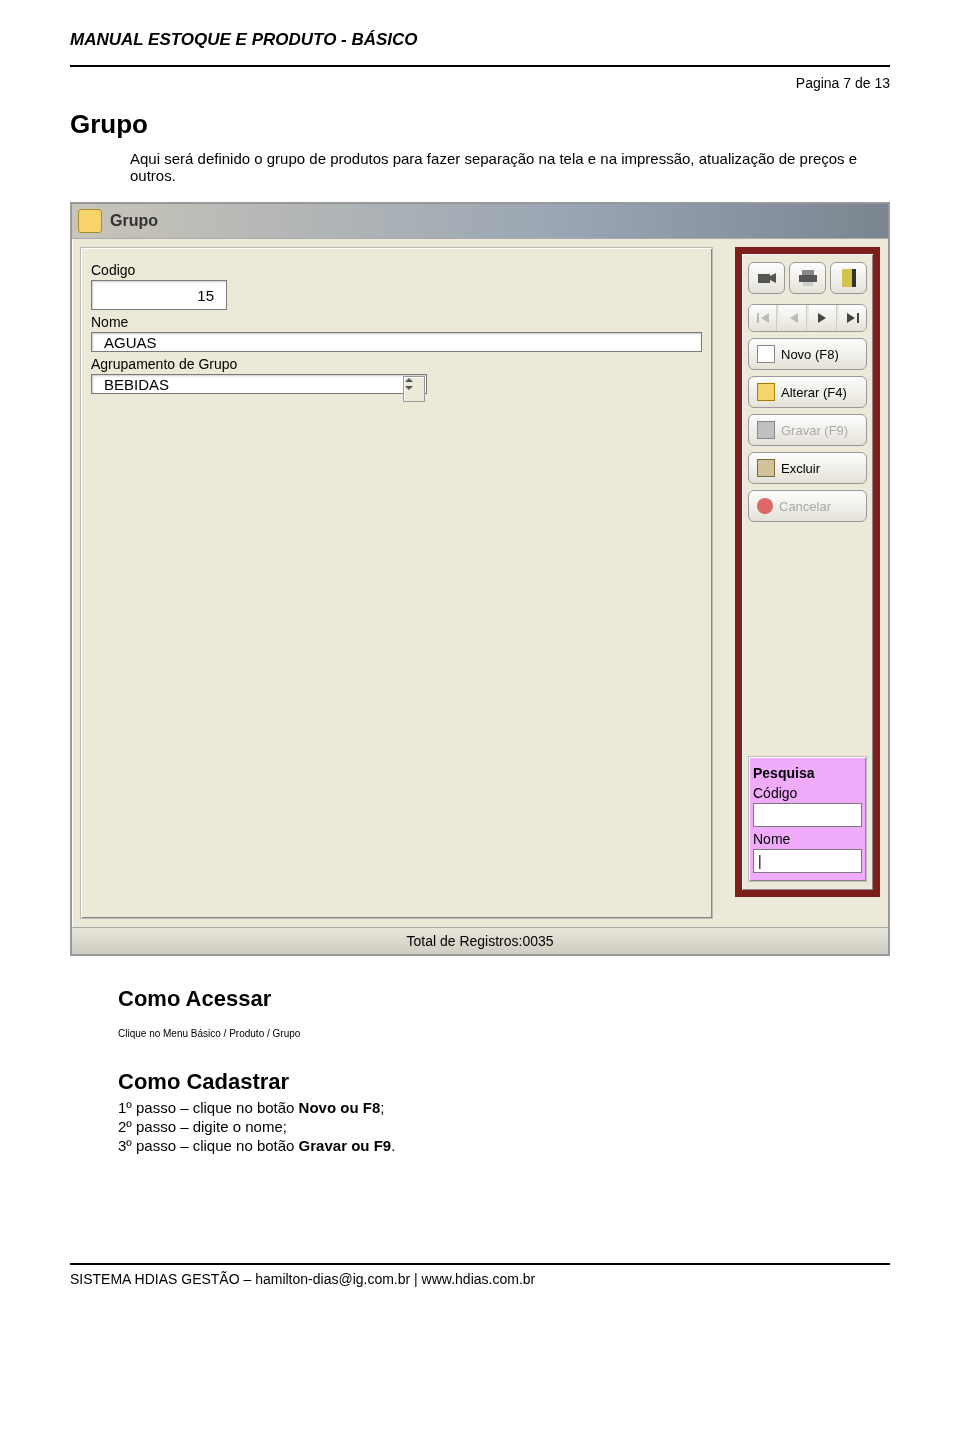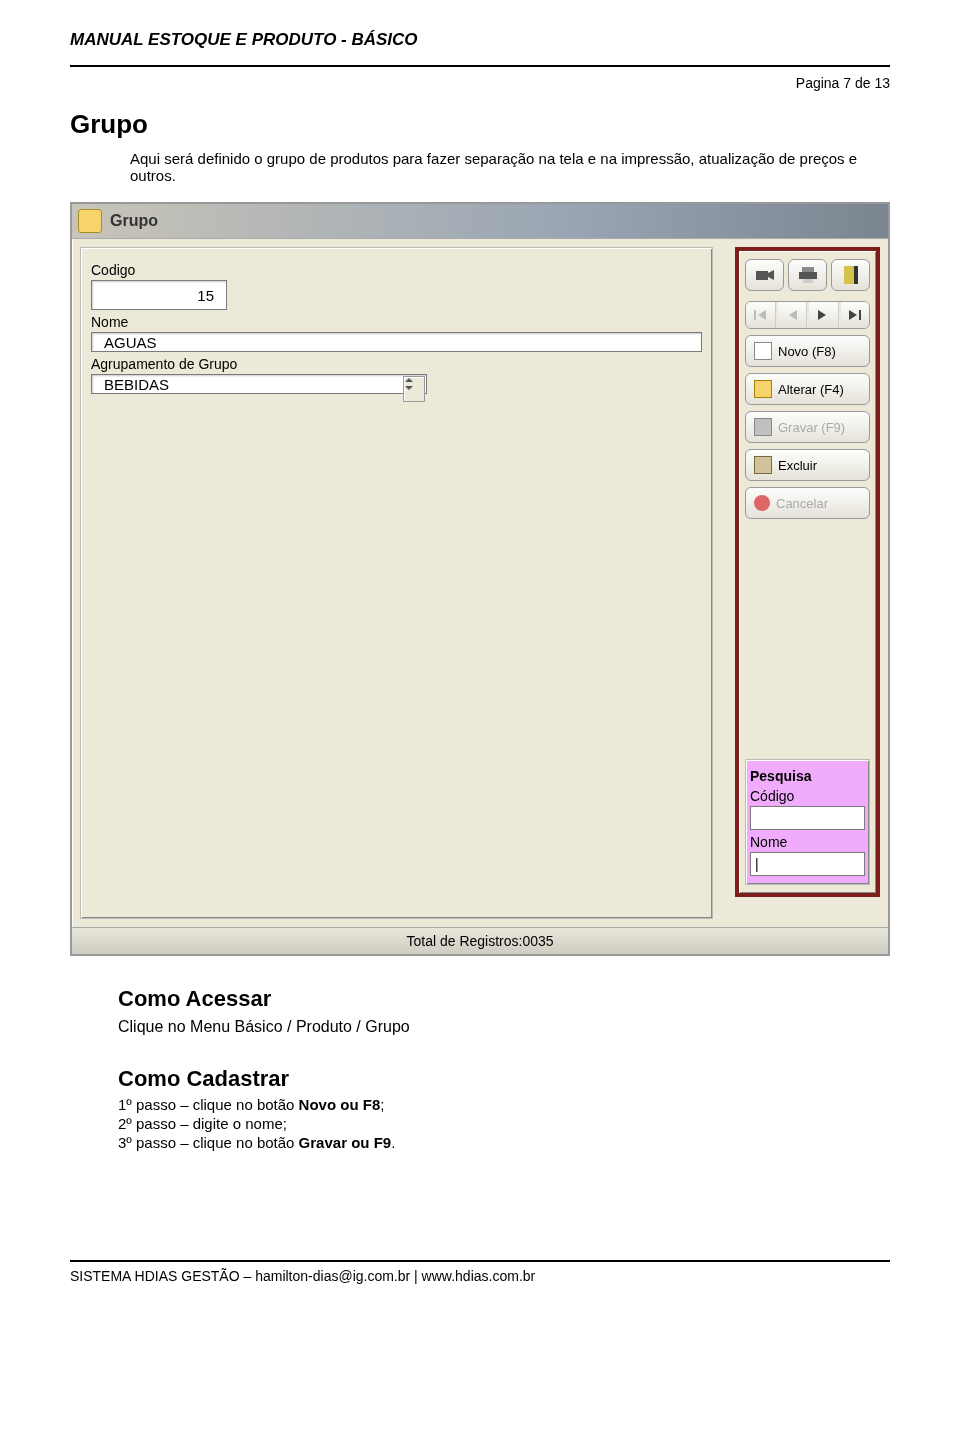--- a/index.html
+++ b/index.html
@@ -15,21 +15,21 @@
 .tb-title{font-size:16px;font-weight:bold;color:#333}
 .win-body{display:flex;padding:8px;gap:22px}
 .left-panel{flex:1;background:#ece9d8;border:1px solid #bbb;box-shadow:inset 1px 1px 0 #fff,inset -1px -1px 0 #888;padding:10px;height:650px}
 .lbl{font-size:14px;margin:4px 0 2px 0}
 .inp{font-size:15px;border:1px solid #7a7a7a;background:#fff;box-shadow:inset 1px 1px 2px #ccc;padding:4px 12px;height:20px;box-sizing:content-box}
 .codigo{width:110px;text-align:right}
 .nome{width:100%;box-sizing:border-box}
 .combo-wrap{position:relative;width:55%}
 .combo{width:100%;box-sizing:border-box}
 .combo-btn{position:absolute;right:2px;top:2px;width:20px;height:24px;background:#ece9d8;border:1px solid #999;box-shadow:inset 1px 1px 0 #fff;font-size:12px;line-height:22px;text-align:center}
-.right-panel{width:145px;background:#ece9d8;border:4px solid #7f1d1d;box-shadow:inset 1px 1px 0 #fff,inset -1px -1px 0 #888;padding:8px 6px;display:flex;flex-direction:column;gap:6px;height:650px;box-sizing:border-box}
+.right-panel{width:145px;background:#ece9d8;border:7px solid #7f1d1d;box-shadow:inset 1px 1px 0 #fff,inset -1px -1px 0 #888;padding:8px 6px;display:flex;flex-direction:column;gap:6px;height:650px;box-sizing:border-box}
 .icon-row{display:flex;gap:4px;margin-bottom:4px}
 .icon-btn{flex:1;height:30px;border:1px solid #999;background:linear-gradient(#fdfdfd,#e4e2d8);border-radius:6px;display:flex;align-items:center;justify-content:center}
 .nav-row{display:flex;gap:2px;border:1px solid #999;border-radius:6px;overflow:hidden}
 .nav-btn{flex:1;height:26px;background:linear-gradient(#fdfdfd,#e4e2d8);display:flex;align-items:center;justify-content:center;border-right:1px solid #ccc;color:#4a4a4a;font-size:13px}
 .nav-btn:last-child{border-right:none}
 .nav-btn.dis{color:#bbb}
 .act-btn{height:30px;border:1px solid #999;border-radius:6px;background:linear-gradient(#fdfdfd,#e4e2d8);display:flex;align-items:center;gap:6px;padding:0 8px;font-size:13px}
 .act-btn.dis{color:#aaa}
 .act-btn .ic{width:16px;height:16px;display:inline-block}
 .ic-doc{background:#fff;border:1px solid #888}
@@ -37,21 +37,21 @@
 .ic-save{background:#c0c0c0;border:1px solid #888}
 .ic-trash{background:#d1c29a;border:1px solid #7a6a3a}
 .ic-cancel{background:#d66;border-radius:50%}
 .spacer{flex:1}
 .pesq{border:1px solid #bbb;background:#f0abfc;padding:4px 4px 8px 4px;box-shadow:inset 1px 1px 0 #fff,inset -1px -1px 0 #888}
 .pesq .lbl{font-weight:bold}
 .pesq .sub{font-weight:normal}
 .pesq .pinp{width:100%;box-sizing:border-box;height:24px;border:1px solid #7a7a7a;background:#fff;font-size:14px;padding:2px 4px}
 .statusbar{background:linear-gradient(#e8e6da,#cfcdc2);border-top:1px solid #aaa;text-align:center;font-size:14px;padding:5px 12px}
 .h2{font-size:22px;font-weight:bold;margin:30px 0 4px 48px}
-.body-text{font-size:16px;margin:6px 0 0 48px}
+.body-text{font-size:10px;margin:16px 0 0 48px}
 .step{font-size:15px;margin:2px 0 0 48px}
 .footer{margin-top:109px;border-top:2px solid #000;padding-top:6px;font-size:14px}
 svg{display:block}
 </style>
 </head>
 <body>
 
 <div class="page">
   <div class="doc-title">MANUAL ESTOQUE E PRODUTO - BÁSICO</div>
   <div class="hr"></div>

